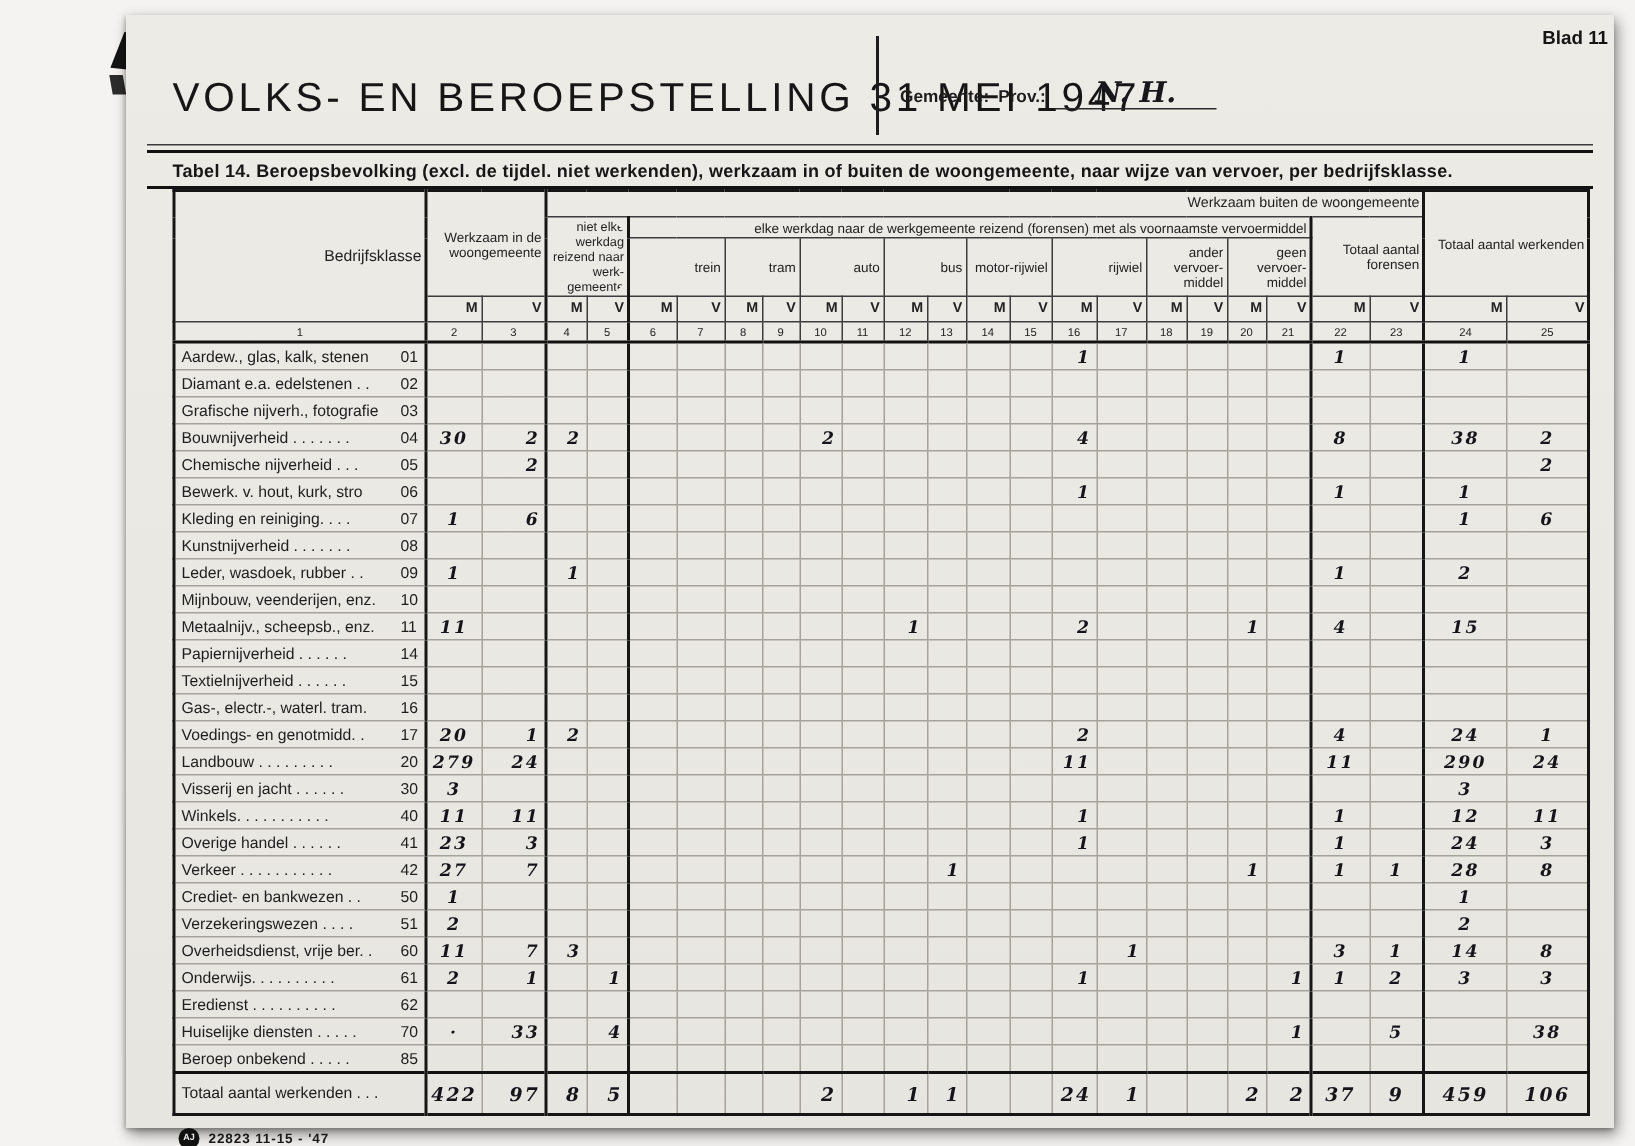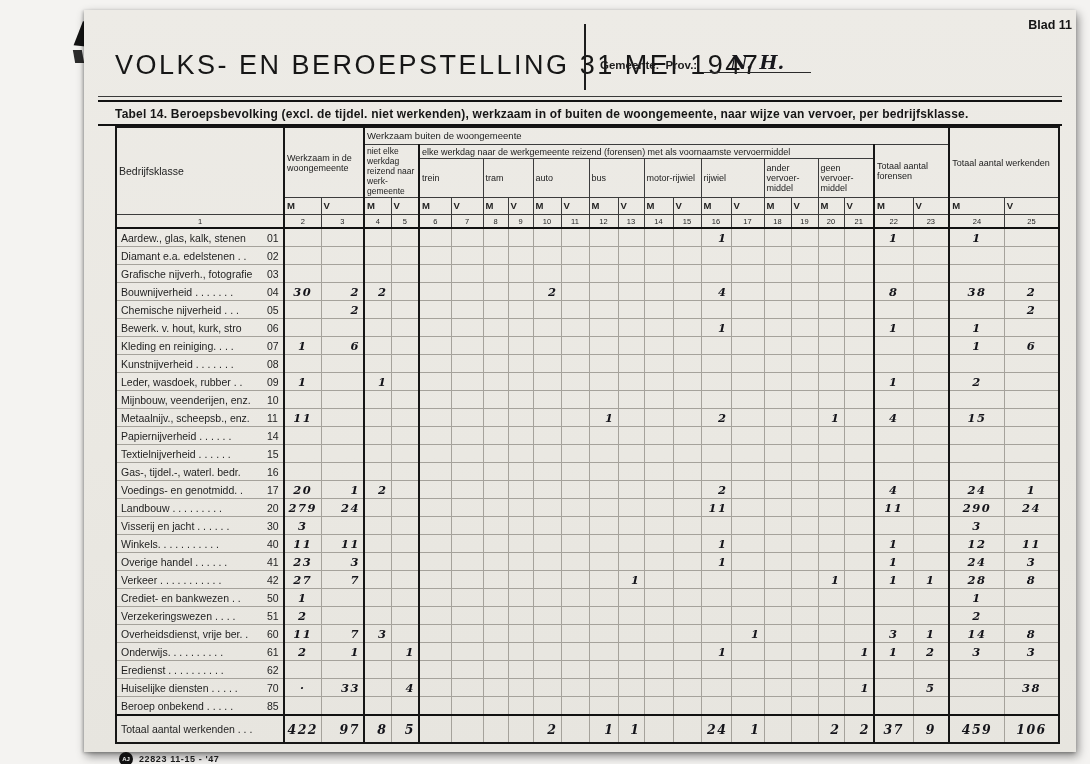--- a/index.html
+++ b/index.html
@@ -31,23 +31,23 @@
   .double-rule{margin:4px 14px 0 14px;height:3px;border-top:1px solid #3a3a3a;
     border-bottom:2.5px solid #121212;}
   .table-title{margin:5px 0 3px 31px;font-size:12px;font-weight:bold;color:#161616;
     letter-spacing:.2px;}
   .title-rule{margin:0 14px 0 14px;height:0;border-bottom:2.5px solid #121212;}
   
   table.census{margin-left:31px;margin-top:0;border-collapse:collapse;table-layout:fixed;
     width:943px;border:2px solid #161616;}
   th,td{padding:0;margin:0;font-weight:normal;overflow:hidden;}
   thead th{border:1px solid #3c3c3c;font-size:9px;line-height:10px;color:#222;
-    text-align:left;vertical-align:middle;padding:1px 2px;}
+    text-align:right;vertical-align:middle;padding:1px 2px;}
   thead .band{height:14px;font-size:9.5px;}
-  thead .grp{font-size:8.5px;}
+  thead .grp{font-size:8.5px;border-radius:18px;}
   thead .mode{height:36px;font-size:9px;}
   thead .mv{height:14px;font-size:9.5px;font-weight:bold;}
   thead .num td{height:12px;font-size:7.5px;line-height:9px;text-align:center;
     border:1px solid #3c3c3c;border-bottom:2.5px solid #111;color:#222;}
   tbody td{border:1px solid #a5a29b;height:17px;font-size:10.5px;color:#1e1e1e;
     vertical-align:middle;}
   td.label-cell{border-left:none;border-right:2px solid #161616;padding:0 0 0 4px;
     white-space:nowrap;}
   .label-flex{display:flex;justify-content:space-between;align-items:baseline;}
   .rl{letter-spacing:0px;}
@@ -605,21 +605,21 @@
             <td class="dc"></td>
             <td class="dc"></td>
             <td class="dc hl cc"></td>
             <td class="dc cc"></td>
             <td class="dc hl cc"></td>
             <td class="dc cc"></td>
           </tr>
           <tr>
             <td class="label-cell">
               <div class="label-flex">
-                <span class="rl">Gas-, tijdel.-, waterl. bedr.</span>
+                <span class="rl">Gas-, electr.-, waterl. tram.</span>
                 <span class="rc">16</span>
               </div>
             </td>
             <td class="dc hl cc"></td>
             <td class="dc"></td>
             <td class="dc hl"></td>
             <td class="dc"></td>
             <td class="dc hl"></td>
             <td class="dc"></td>
             <td class="dc"></td>

